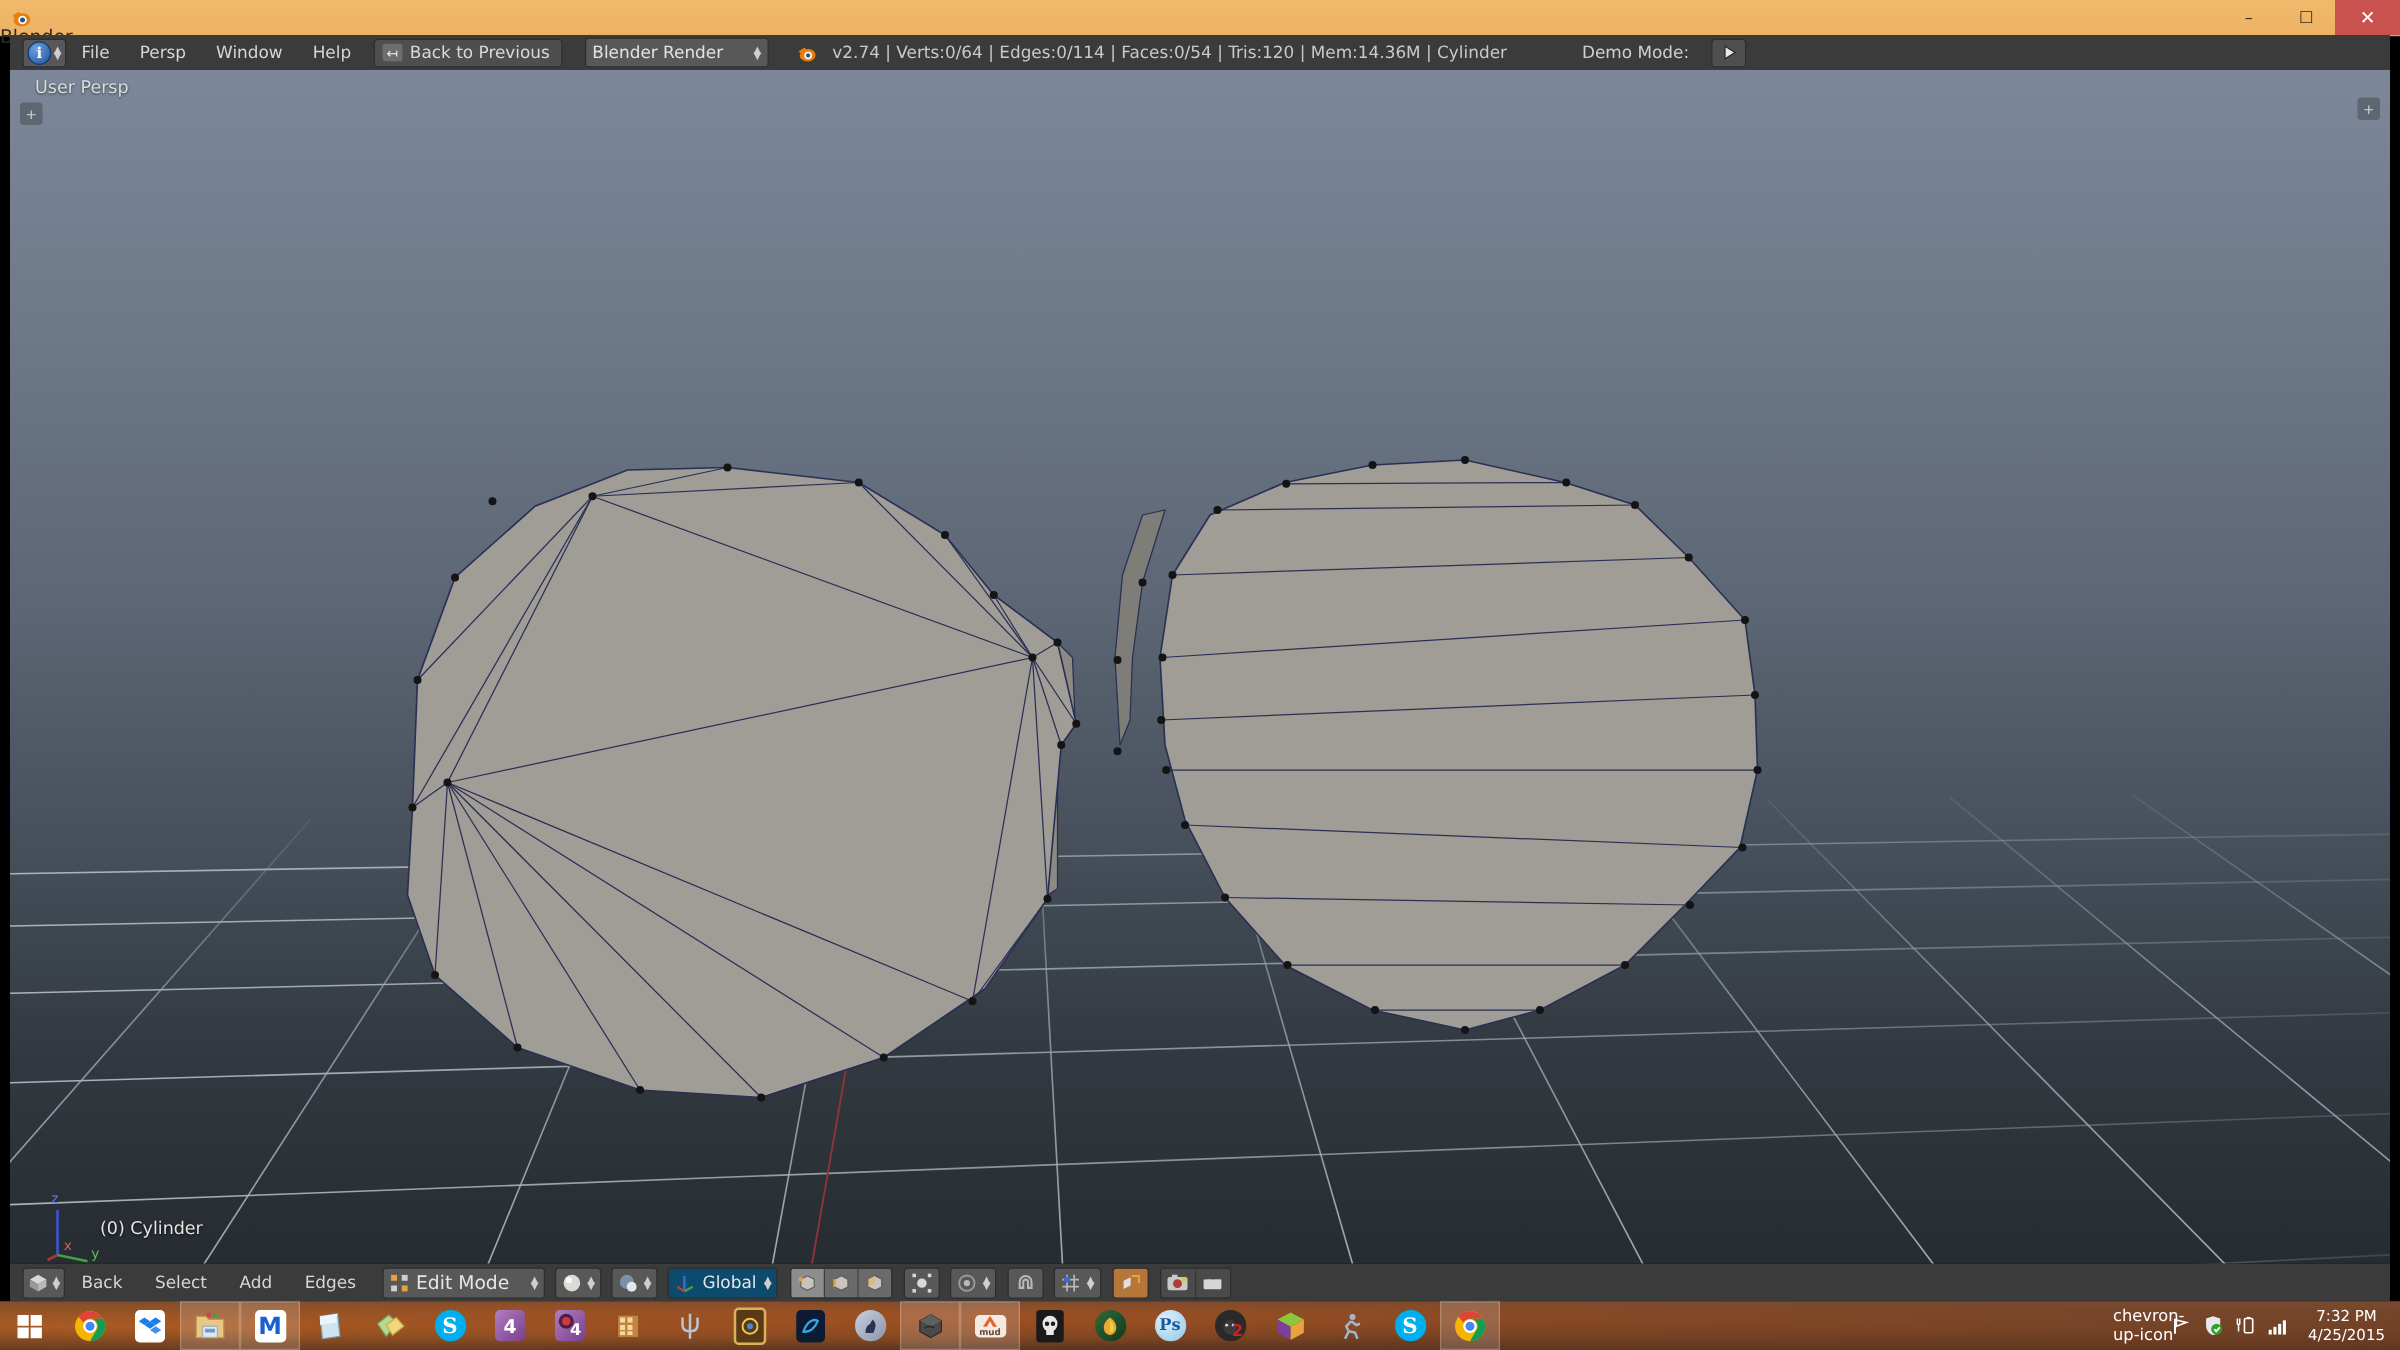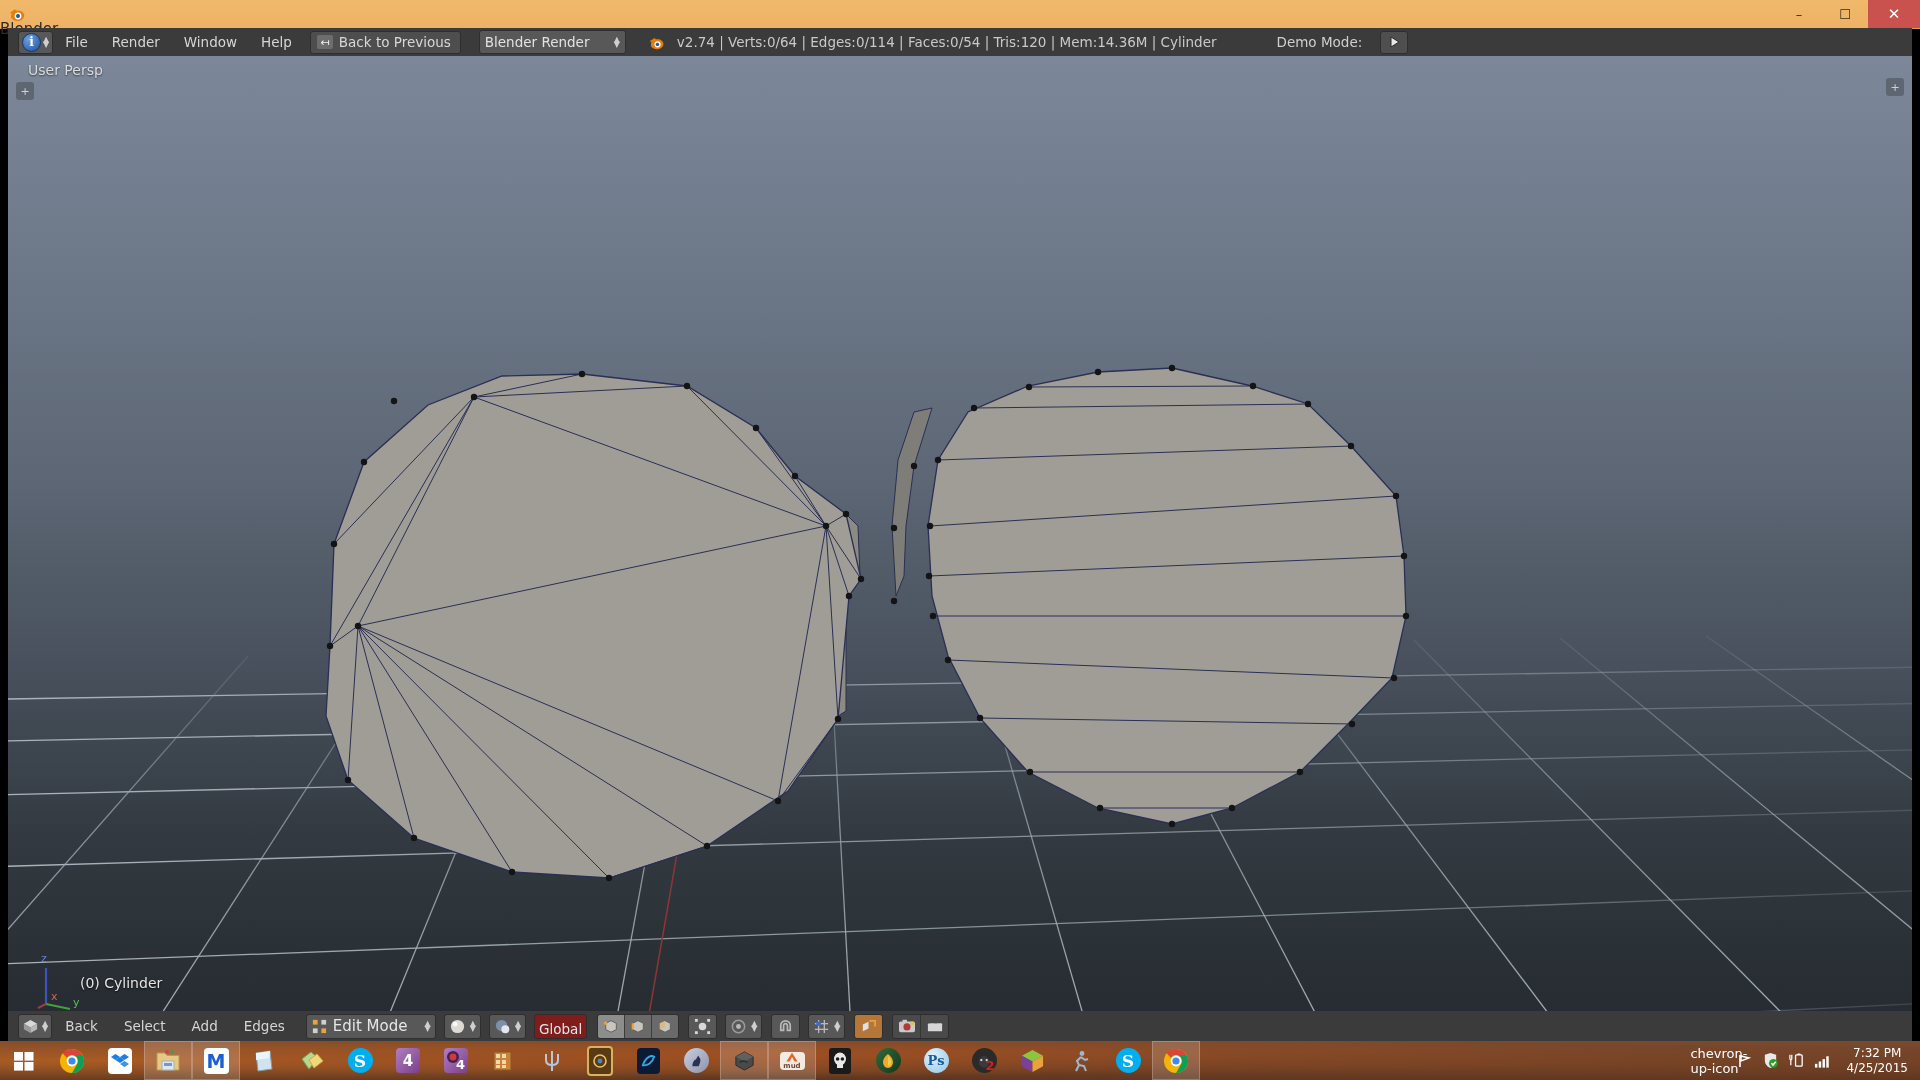--- a/index.html
+++ b/index.html
@@ -60,22 +60,22 @@
     display:flex;align-items:center;padding:0 3px;gap:3px;margin-left:10px;}
   .cube-ico{width:17px;height:17px;}
   .th-menu{color:#d6d6d6;font-size:13.5px;padding:0 13px;}
   .modebox{height:23px;background:#585858;border:1px solid #2e2e2e;border-radius:3px;
     display:flex;align-items:center;gap:6px;padding:0 4px 0 4px;margin-left:8px;min-width:120px;
     justify-content:space-between;}
   .modebox .grp{display:flex;align-items:center;gap:5px;}
   .modebox .lbl{color:#e6e6e6;font-size:15px;}
   .smallbox{height:23px;background:#585858;border:1px solid #2e2e2e;border-radius:3px;
     display:flex;align-items:center;gap:4px;padding:0 4px;margin-left:8px;}
-  .globalbox{height:23px;background:#7f1d1d;border:1px solid #2e2e2e;border-radius:3px;
-    display:flex;align-items:center;gap:6px;padding:0 4px;margin-left:8px;flex-direction:column;}
+  .globalbox{height:23px;background:#0c4a6e;border:1px solid #2e2e2e;border-radius:3px;
+    display:flex;align-items:center;gap:6px;padding:0 4px;margin-left:8px;}
   .globalbox .lbl{color:#e6e6e6;font-size:13.5px;}
   .seg{display:flex;margin-left:10px;height:23px;border:1px solid #2e2e2e;border-radius:3px;overflow:hidden;}
   .seg .s{width:26px;height:23px;background:#6a6a6a;display:flex;align-items:center;justify-content:center;
     border-right:1px solid #3c3c3c;}
   .seg .s:last-child{border-right:none;}
   .seg .s.on{background:#8d8d8d;}
   .iconbtn{width:27px;height:23px;background:#585858;border:1px solid #2e2e2e;border-radius:3px;
     margin-left:9px;display:flex;align-items:center;justify-content:center;}
   .iconbtn.warm{background:#b5763a;}
   .grp2{display:flex;margin-left:9px;height:23px;border:1px solid #2e2e2e;border-radius:3px;overflow:hidden;}
@@ -120,21 +120,21 @@
   <div class="topbar">
     <div class="topbar-inner">
       <div class="ed-btn">
         <div class="ed-ico">i</div>
         <div class="spin">
             <span>▲</span>
             <span>▼</span>
           </div>
       </div>
       <div class="menu">File</div>
-      <div class="menu">Render</div>
+      <div class="menu">Persp</div>
       <div class="menu">Window</div>
       <div class="menu">Help</div>
 
       <div class="backbtn">
         <div class="gl">↤</div>
         <span class="lbl">Back to Previous</span>
       </div>
 
       <div class="enginebox">
         <span class="lbl">Blender Render</span>

